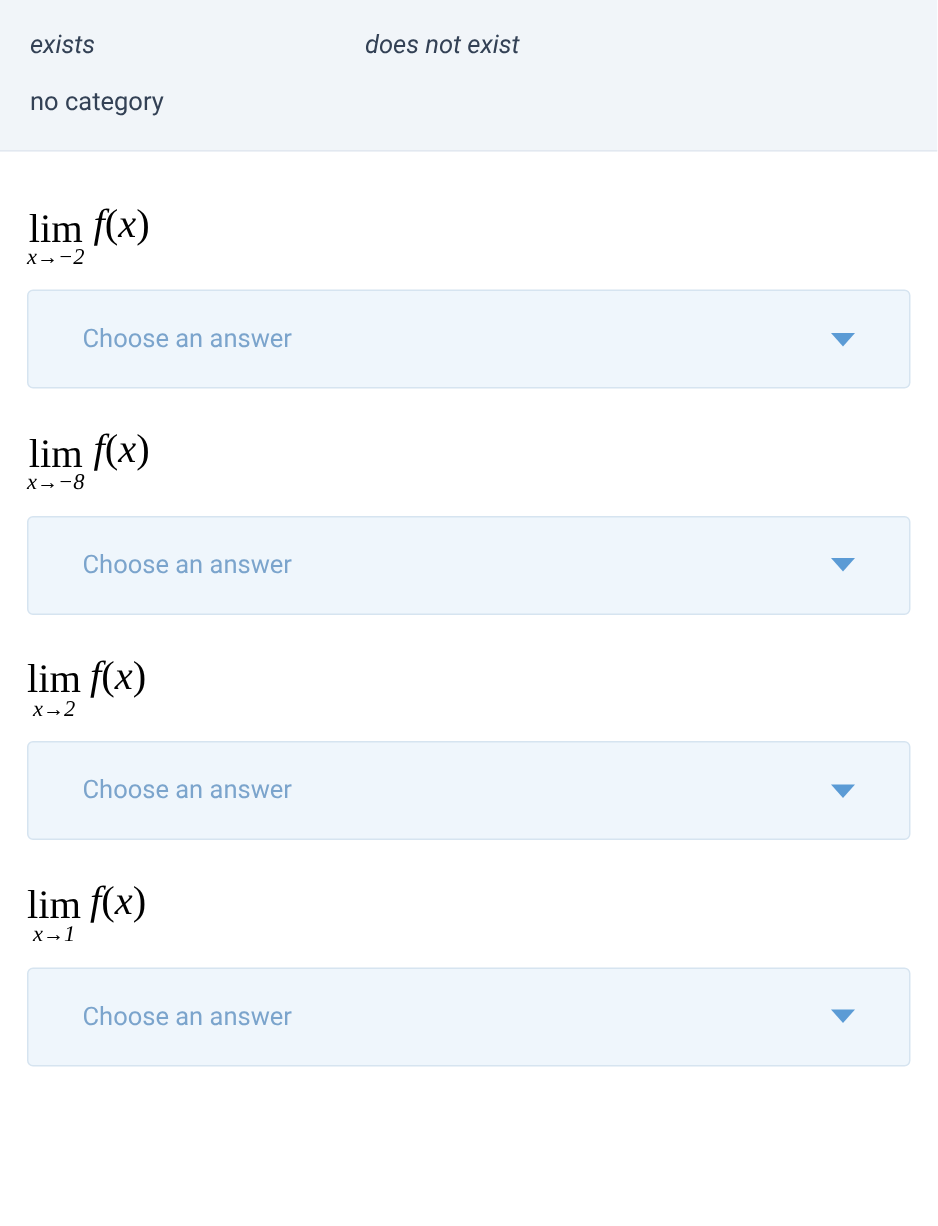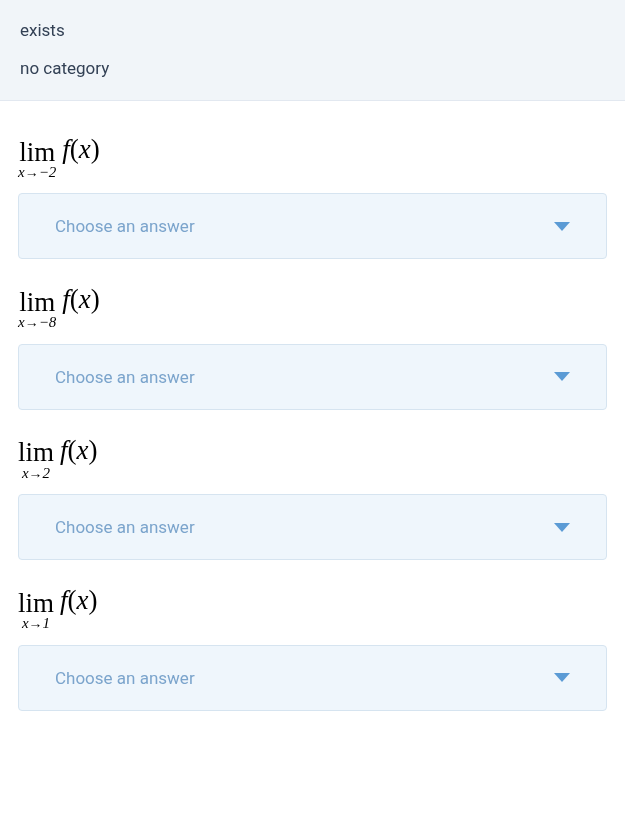--- a/index.html
+++ b/index.html
@@ -13,20 +13,21 @@
       background: #ffffff;
     }
     .category-bar {
       background: #f1f5f9;
       padding: 16px 20px 22px 20px;
       border-bottom: 1px solid #e2e8f0;
     }
     .category-row {
       display: flex;
       gap: 180px;
+      font-style: italic;
     }
     .category-item {
       color: #334155;
       font-size: 17px;
       font-weight: 400;
       cursor: pointer;
       padding: 4px 0;
     }
     .category-row2 {
       margin-top: 14px;
@@ -98,20 +99,21 @@
       border-right: 8px solid transparent;
       border-top: 9px solid #5b9bd5;
     }
   </style>
 </head>
 <body>
 
 <div class="category-bar">
   <div class="category-row">
     <span class="category-item">exists</span>
+    <span class="category-item">does not exist</span>
   </div>
   <div class="category-row2">
     <span class="category-item">no category</span>
   </div>
 </div>
 
 <div class="questions">
 
   <div class="question-block">
     <div class="math-expr">

